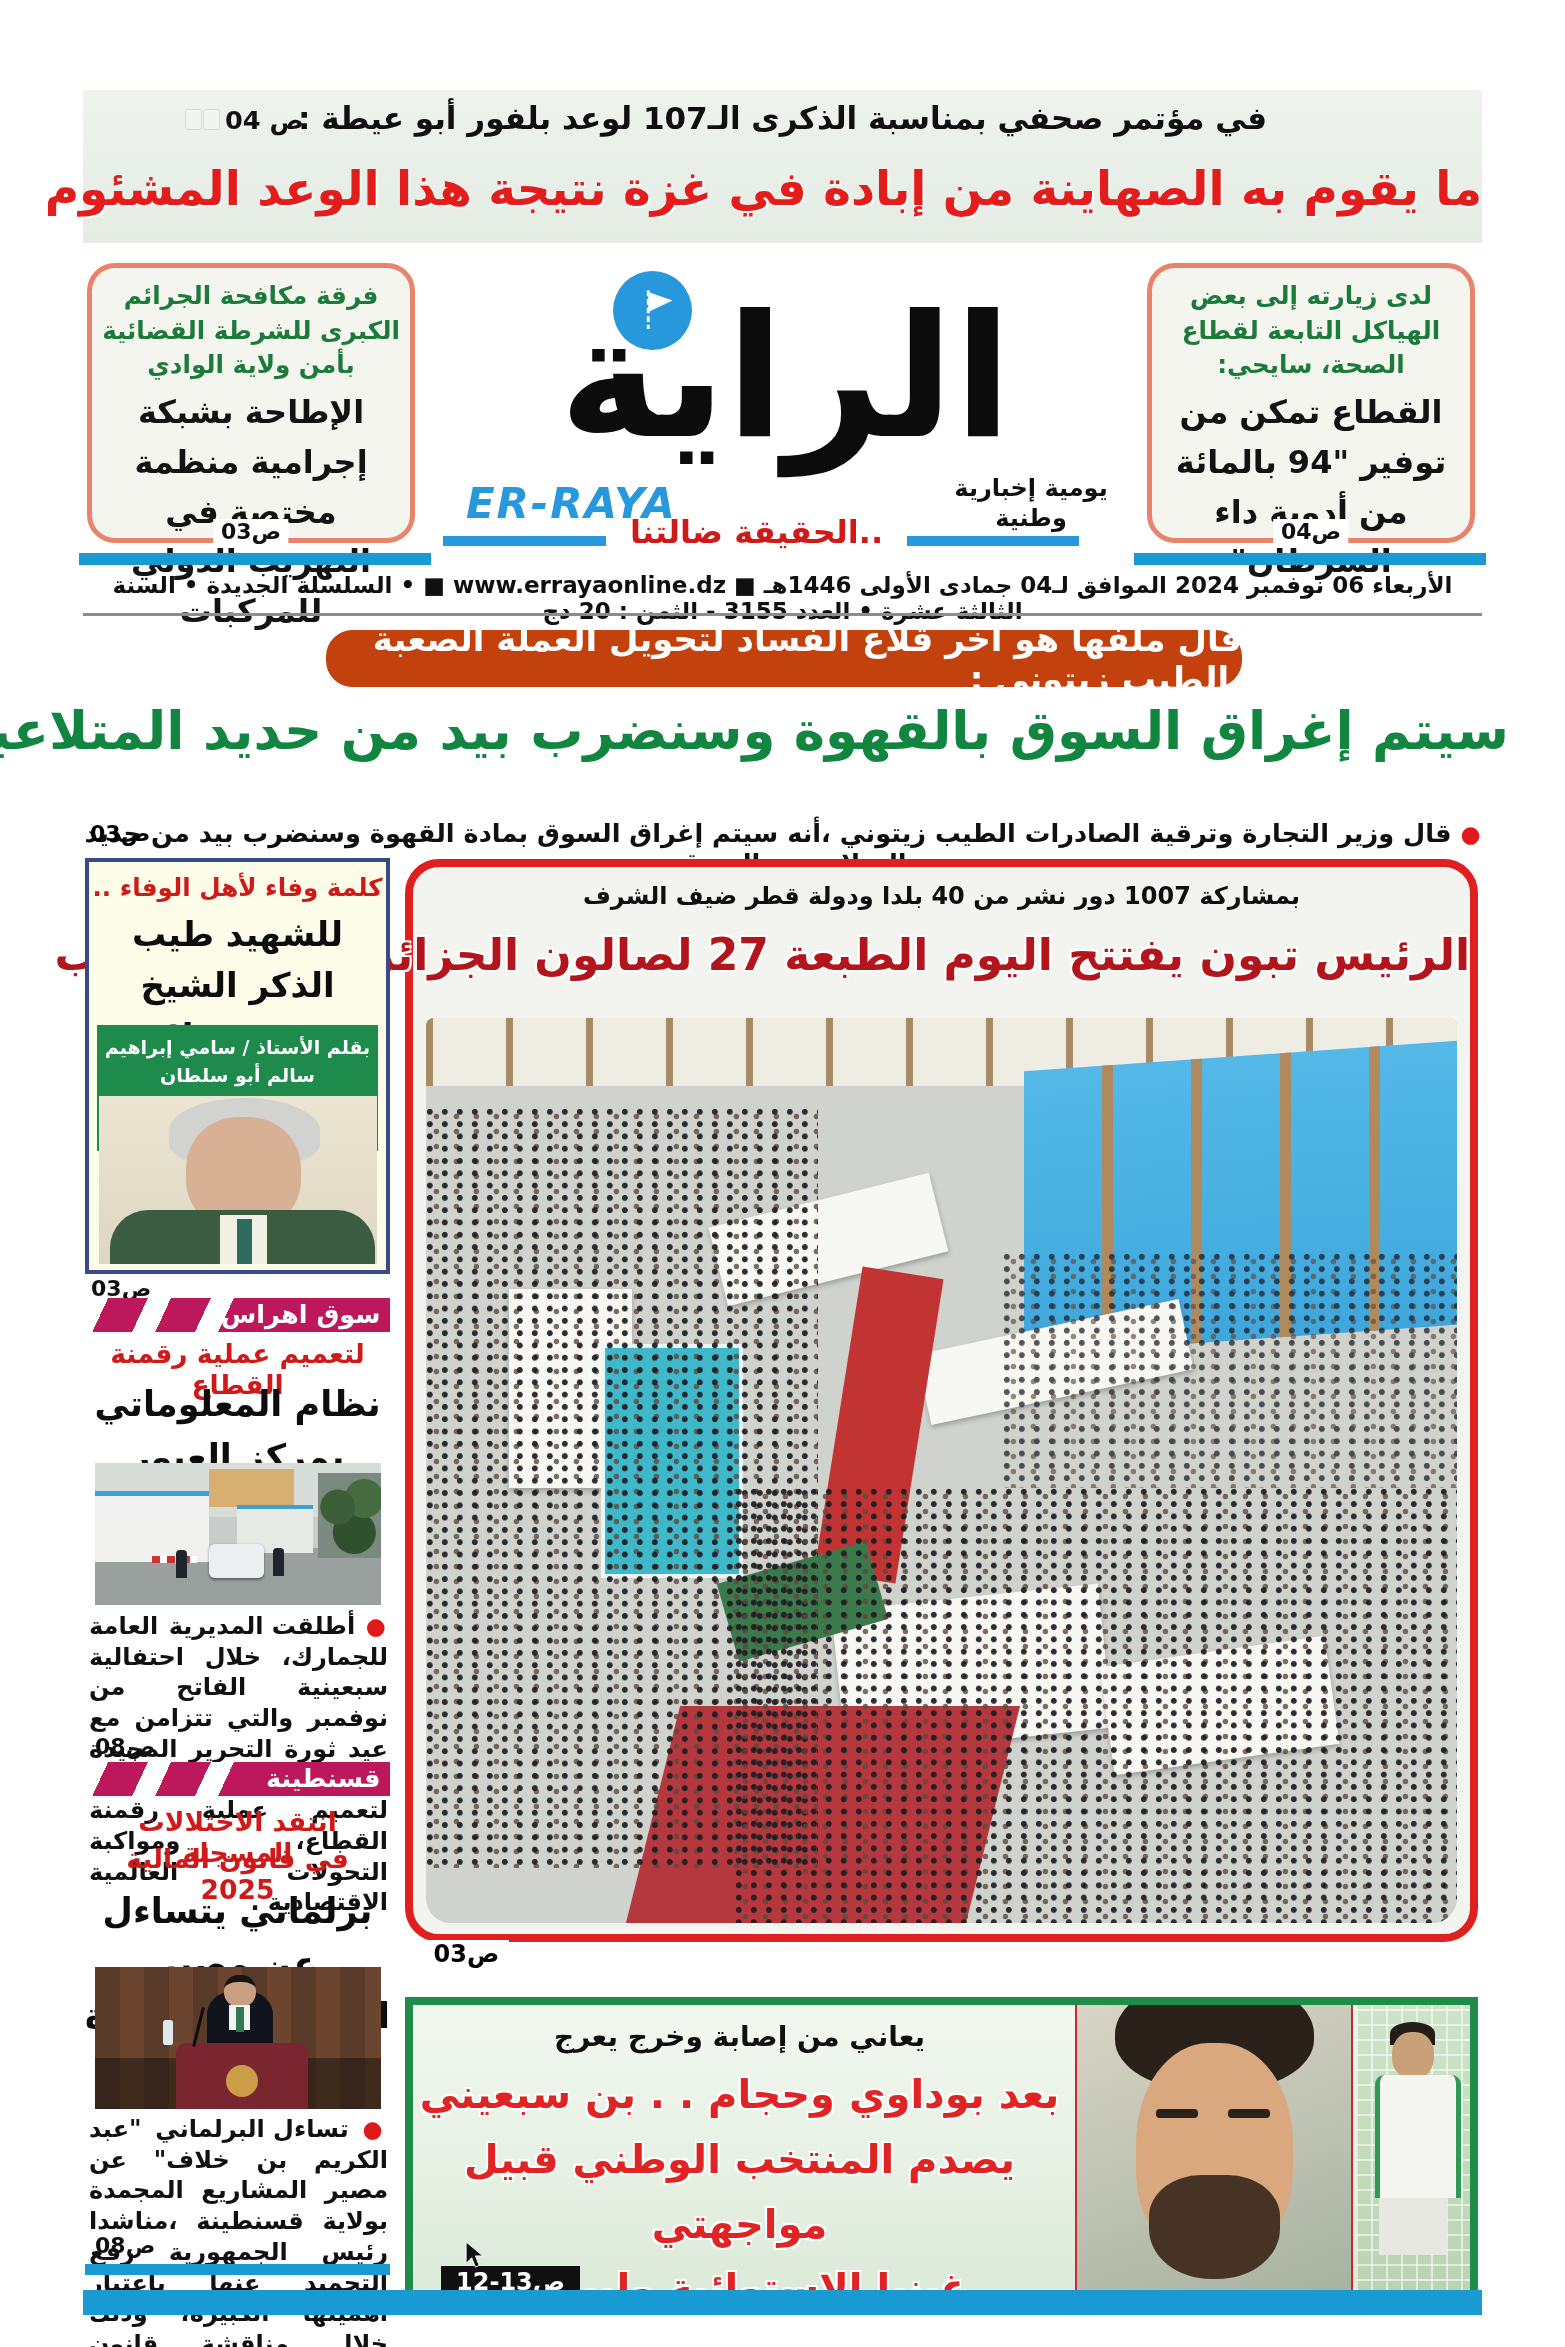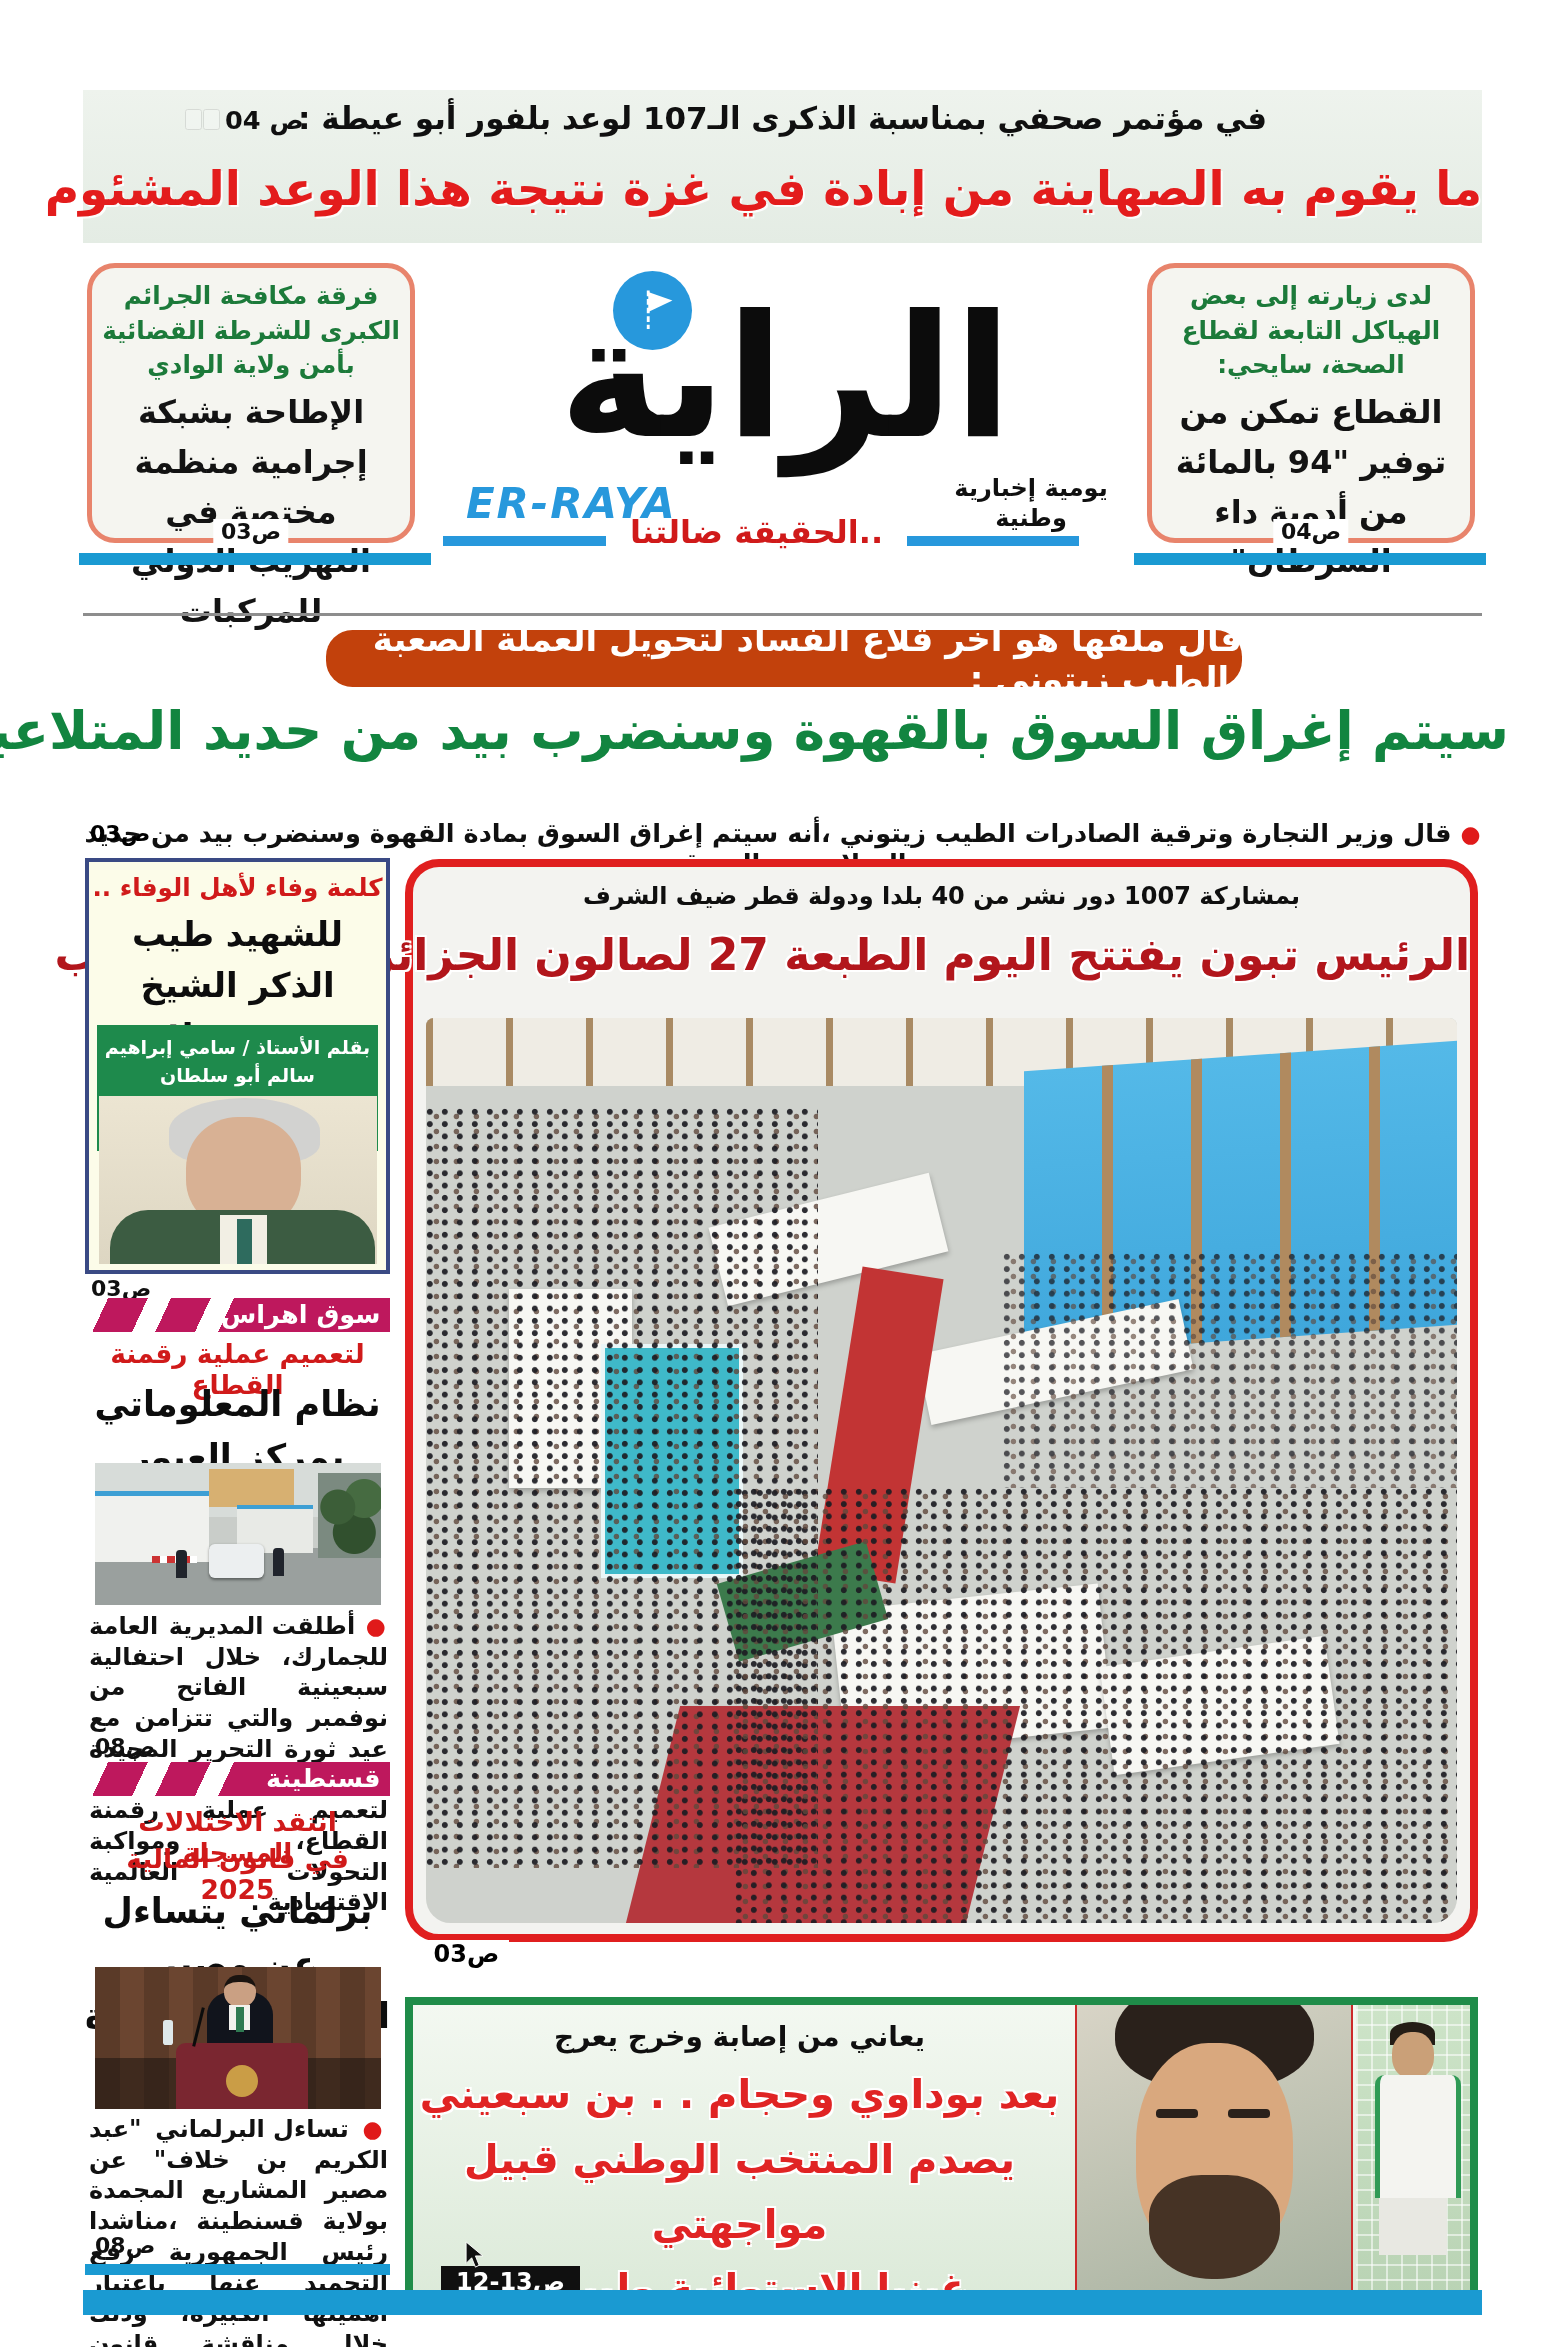--- a/index.html
+++ b/index.html
@@ -172,20 +172,21 @@
       <line x1="17" y1="6" x2="17" y2="33" stroke="#ffffff" stroke-width="2" stroke-dasharray="4 2"></line>
       <path d="M17 7 L34 13 L17 21 Z" fill="#ffffff"></path>
     </svg>
   </div>
   <div class="abs logo-latin">ER-RAYA</div>
   <div class="abs tagline">يومية إخبارية وطنية</div>
   <div class="abs slogan-bar" style="left:443px;width:163px;"></div>
   <div class="abs slogan">..الحقيقة ضالتنا</div>
   <div class="abs slogan-bar" style="left:907px;width:172px;"></div>
 
+  <div class="abs date-row">الأربعاء 06 نوفمبر 2024  الموافق لـ04 جمادى الأولى 1446هـ  ■  www.errayaonline.dz  ■  • السلسلة الجديدة  • السنة الثالثة عشرة  • العدد 3155 - الثمن : 20 دج</div>
   <div class="abs date-rule"></div>
 
   <div class="abs lead-band">قال ملفها هو آخر قلاع الفساد لتحويل العملة الصعبة ،الطيب زيتوني :</div>
   <div class="abs lead-headline">سيتم إغراق السوق بالقهوة وسنضرب بيد من حديد المتلاعبين</div>
   <div class="abs lead-sub">
     <span class="bullet">●</span>
     <span>قال وزير التجارة وترقية الصادرات الطيب زيتوني ،أنه سيتم إغراق السوق بمادة القهوة وسنضرب بيد من حديد المتلاعبين بالسوق .</span>
   </div>
   <div class="abs lead-pref">ص03</div>
 

